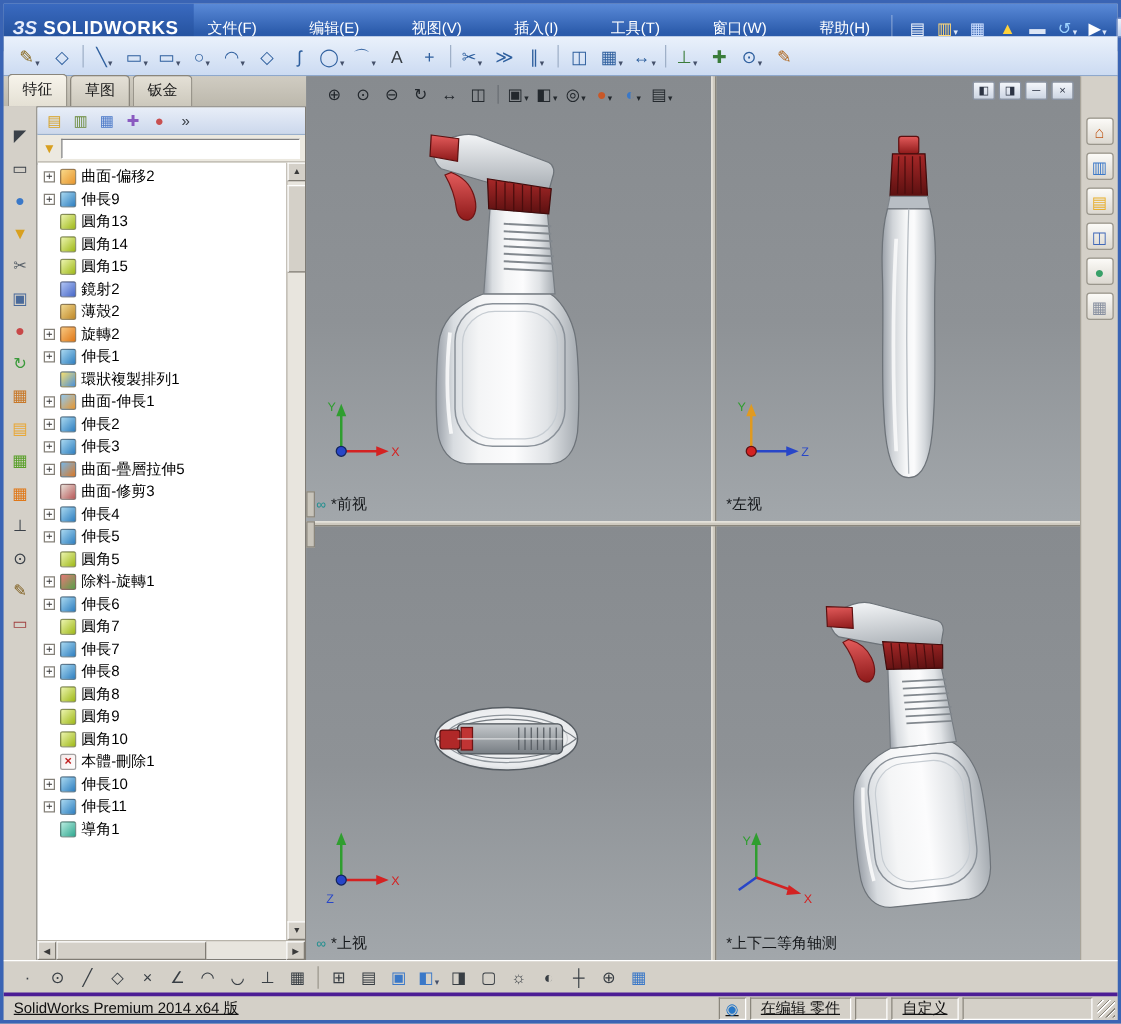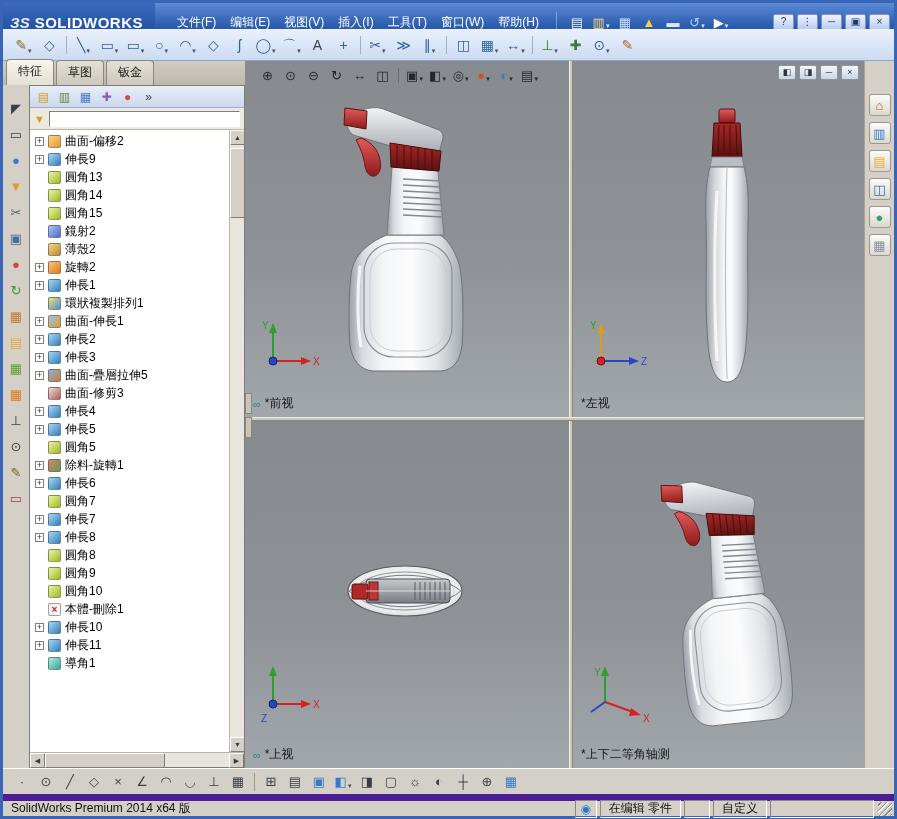--- a/index.html
+++ b/index.html
@@ -7,21 +7,21 @@
     font-family:"Liberation Sans","DejaVu Sans",sans-serif;font-size:12px;}
   #window{position:relative;width:897px;height:819px;border:3px solid #3a64b4;background:#d4d0c8;}
 
   
   .titlebar{position:absolute;left:0;top:0;width:891px;height:38px;display:flex;align-items:center;
     background:linear-gradient(#5a8ad8,#2c5cac 60%,#24509c);color:#fff;}
   .logo{display:flex;align-items:center;gap:5px;height:100%;padding:0 12px 0 7px;
     background:linear-gradient(#3a6ac0,#1c4890);}
   .logo-mark{font-style:italic;font-weight:bold;font-size:15px;color:#e8eefc;}
   .logo-text{font-weight:bold;font-size:15px;letter-spacing:.5px;}
-  .menubar{display:flex;align-items:center;margin-left:15px;}
+  .menubar{display:flex;align-items:center;margin-left:4px;gap:28px;}
   .menu-item{padding:3px 7px;font-size:12px;color:#fff;white-space:nowrap;}
   .qat{display:flex;align-items:center;margin-left:10px;padding-left:8px;border-left:1px solid rgba(255,255,255,.35);}
   .wctrl{display:flex;align-items:center;margin-left:auto;padding-right:4px;}
 
   
   .icon{display:inline-flex;align-items:center;justify-content:center;position:relative;cursor:default;}
   .glyph{line-height:1;}
   .dd{font-size:7px;margin-left:1px;align-self:flex-end;padding-bottom:2px;color:#44506a;}
   .tsep{width:1px;height:18px;background:#9fb0c8;margin:0 3px;display:inline-block;flex:none;}
 
@@ -115,21 +115,21 @@
   .rs{width:22px;height:22px;background:linear-gradient(#fcfbf8,#dcd8d0);border:1px solid #9a968c;
     border-radius:3px;font-size:13px;margin:3px 0;}
 
   
   .bottombar{position:absolute;left:0;top:765px;width:891px;height:26px;background:#d4d0c8;
     border-top:1px solid #fff;display:flex;align-items:center;gap:2px;padding-left:8px;}
   .bt{width:22px;height:20px;font-size:13px;color:#383e44;}
   .bottombar .tsep{background:#9a968c;}
 
   .statusbar{position:absolute;left:0;top:791px;width:891px;height:22px;background:#d4d0c8;
-    border-top:7px solid #4c1d95;display:flex;align-items:center;padding:0 2px 0 8px;color:#111;}
+    border-top:3px solid #4c1d95;display:flex;align-items:center;padding:0 2px 0 8px;color:#111;text-decoration:underline;}
   .sleft{font-size:12px;}
   .scells{margin-left:auto;display:flex;align-items:center;height:18px;}
   .scell{display:flex;align-items:center;gap:4px;padding:0 8px;height:18px;font-size:12px;
     border:1px solid;border-color:#8a867c #fff #fff #8a867c;margin-left:3px;white-space:nowrap;}
   .scells .scell:nth-child(1){width:22px;padding:0 2px;justify-content:center;}
   .scells .scell:nth-child(3){width:26px;}
   .scells .scell:nth-child(5){width:104px;}
   .resize-grip{width:14px;height:14px;margin-left:4px;
     background:repeating-linear-gradient(135deg,#d4d0c8 0 2px,#8a867c 2px 3px,#fff 3px 4px);}
 </style>

